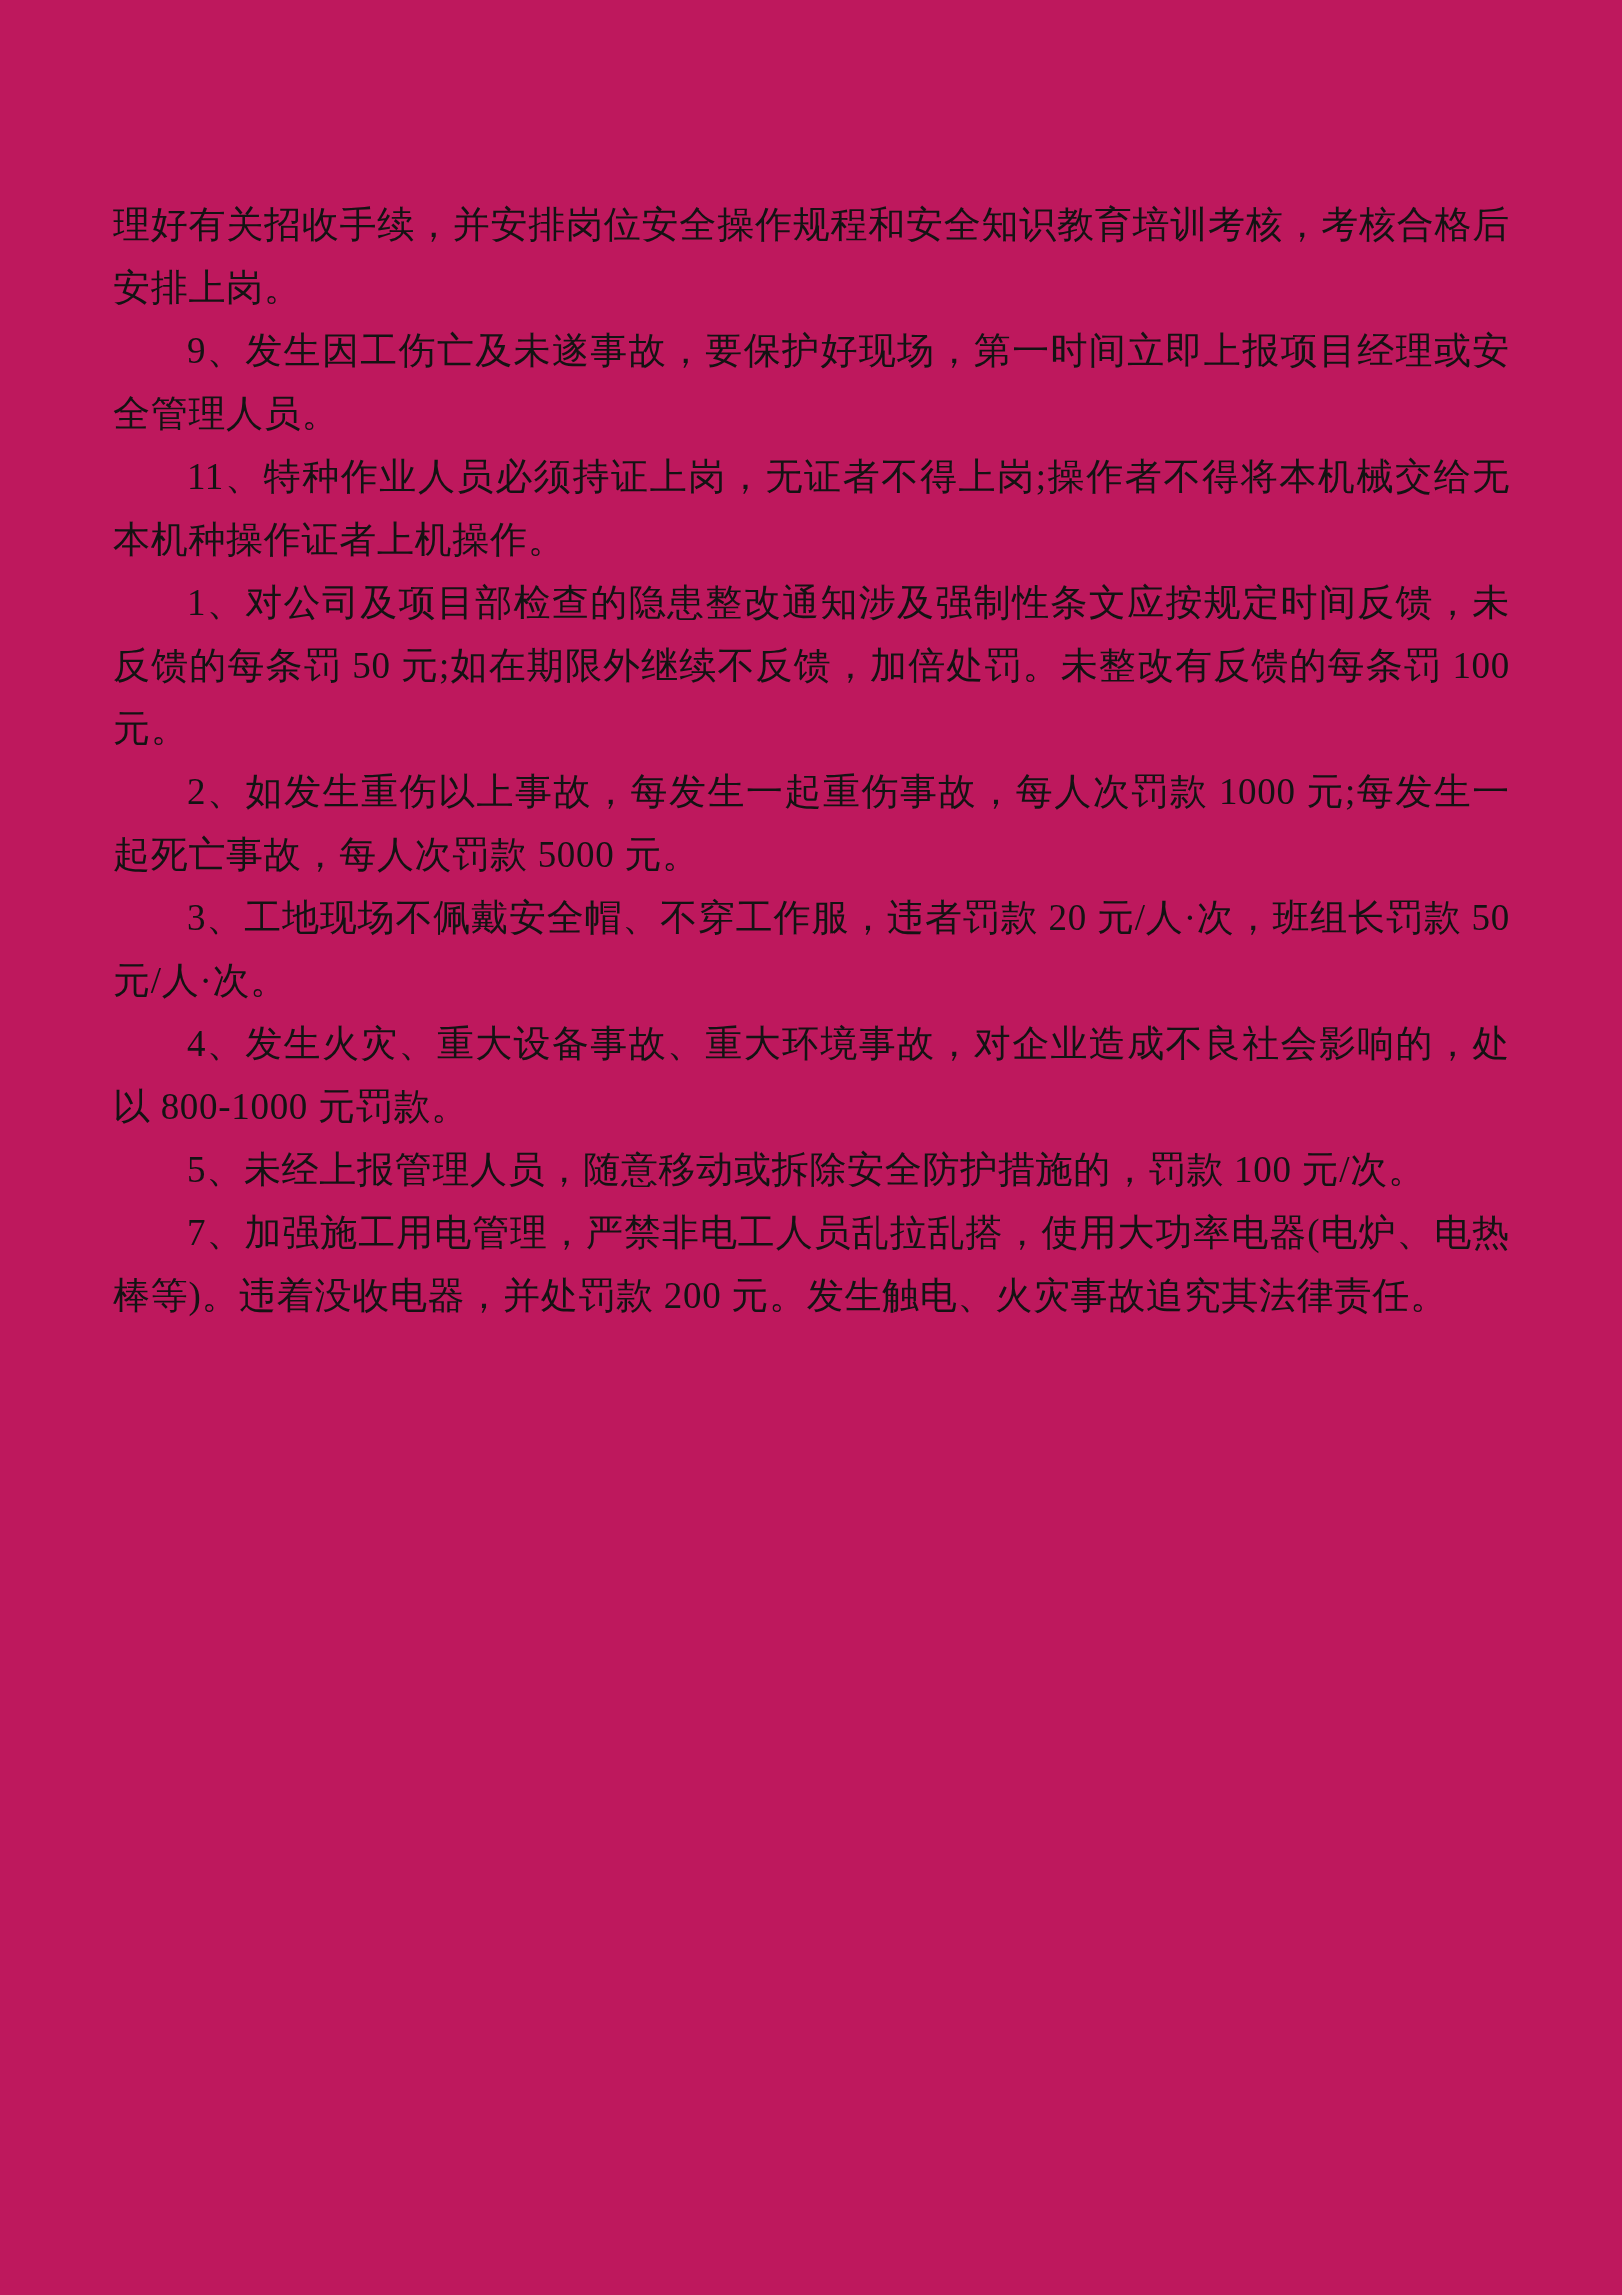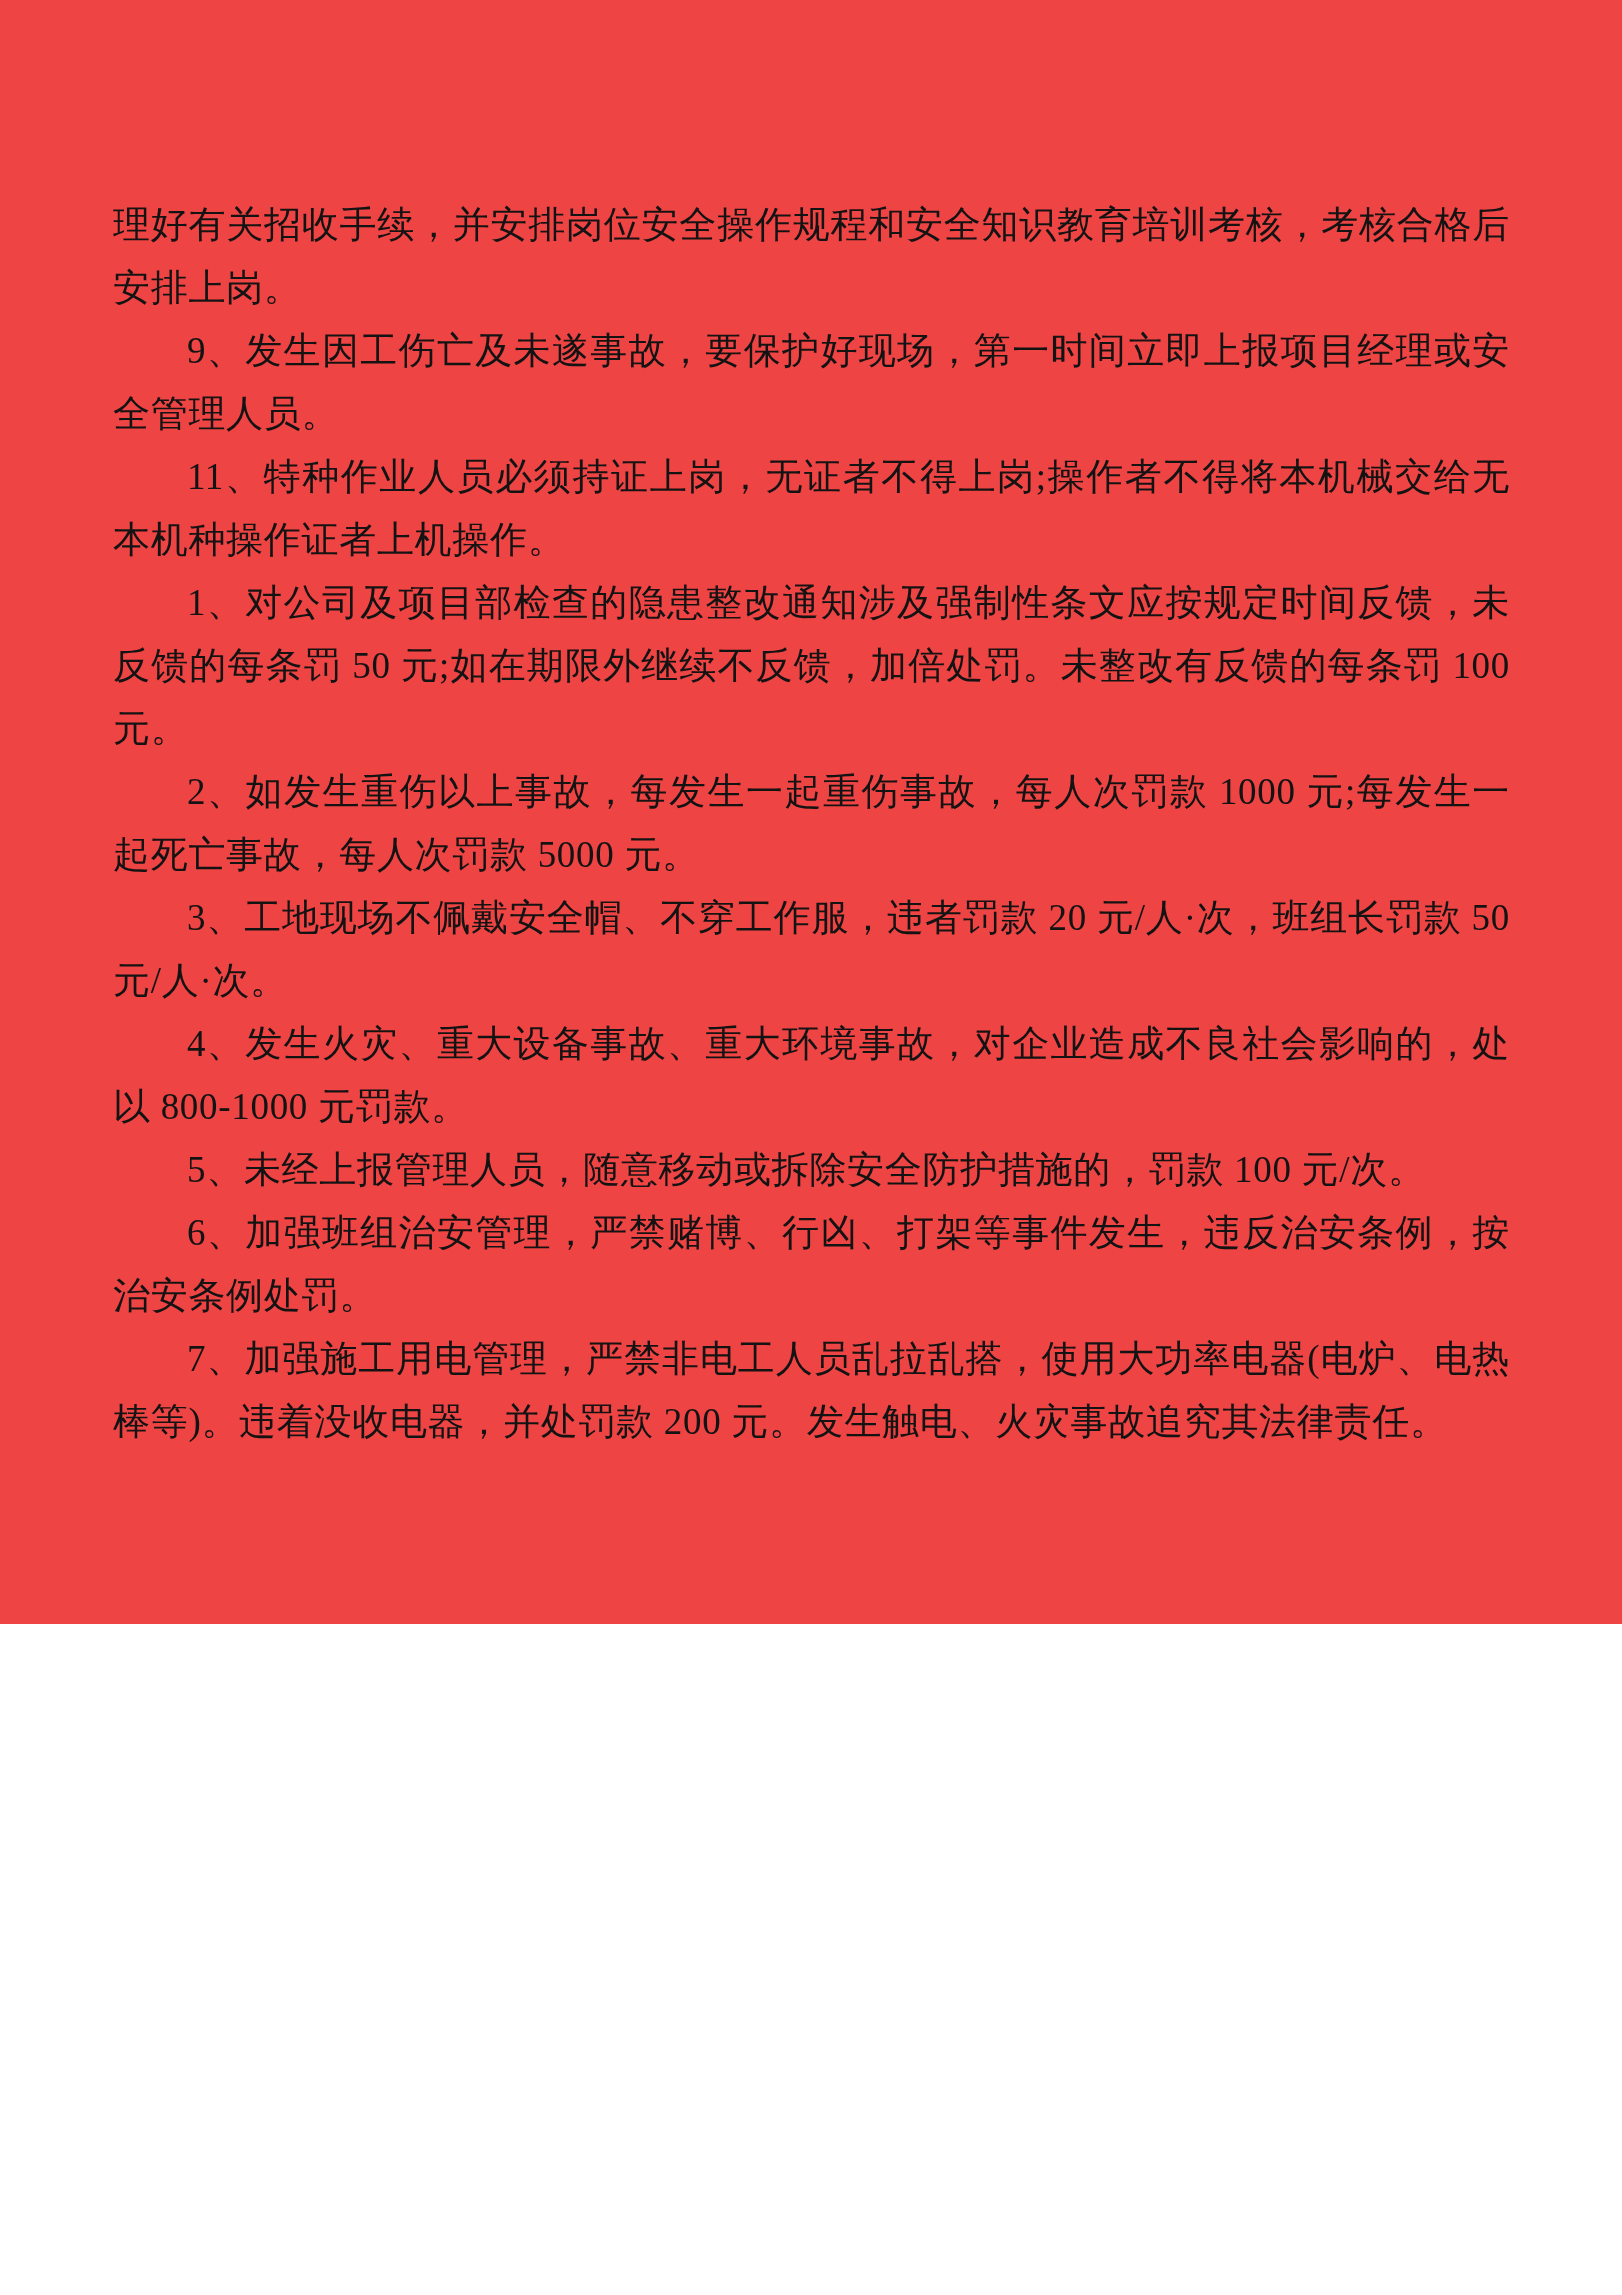--- a/index.html
+++ b/index.html
@@ -11,22 +11,22 @@
   body {
     width: 1623px;
     height: 2295px;
     position: relative;
     font-family: "Liberation Serif", "DejaVu Serif", serif;
     color: #000000;
   }
 
   .page {
     width: 1623px;
-    height: 1624px;
-    background: #ef4444;
+    height: 2295px;
+    background: #be185d;
     padding: 193px 113px 131px 113px;
   }
 
   .content {
     width: 100%;
   }
 
   .para {
     font-size: 37px;
     line-height: 63px;
@@ -46,17 +46,16 @@
 <div class="page">
   <div class="content">
       <p class="para">理好有关招收手续，并安排岗位安全操作规程和安全知识教育培训考核，考核合格后安排上岗。</p>
       <p class="para indent">9、发生因工伤亡及未遂事故，要保护好现场，第一时间立即上报项目经理或安全管理人员。</p>
       <p class="para indent">11、特种作业人员必须持证上岗，无证者不得上岗;操作者不得将本机械交给无本机种操作证者上机操作。</p>
       <p class="para indent">1、对公司及项目部检查的隐患整改通知涉及强制性条文应按规定时间反馈，未反馈的每条罚 50 元;如在期限外继续不反馈，加倍处罚。未整改有反馈的每条罚 100 元。</p>
       <p class="para indent">2、如发生重伤以上事故，每发生一起重伤事故，每人次罚款 1000 元;每发生一起死亡事故，每人次罚款 5000 元。</p>
       <p class="para indent">3、工地现场不佩戴安全帽、不穿工作服，违者罚款 20 元/人·次，班组长罚款 50 元/人·次。</p>
       <p class="para indent">4、发生火灾、重大设备事故、重大环境事故，对企业造成不良社会影响的，处以 800-1000 元罚款。</p>
       <p class="para indent">5、未经上报管理人员，随意移动或拆除安全防护措施的，罚款 100 元/次。</p>
-      <p class="para indent">6、加强班组治安管理，严禁赌博、行凶、打架等事件发生，违反治安条例，按治安条例处罚。</p>
       <p class="para indent">7、加强施工用电管理，严禁非电工人员乱拉乱搭，使用大功率电器(电炉、电热棒等)。违着没收电器，并处罚款 200 元。发生触电、火灾事故追究其法律责任。</p>
     </div>
 </div>
 
 
 </body></html>

